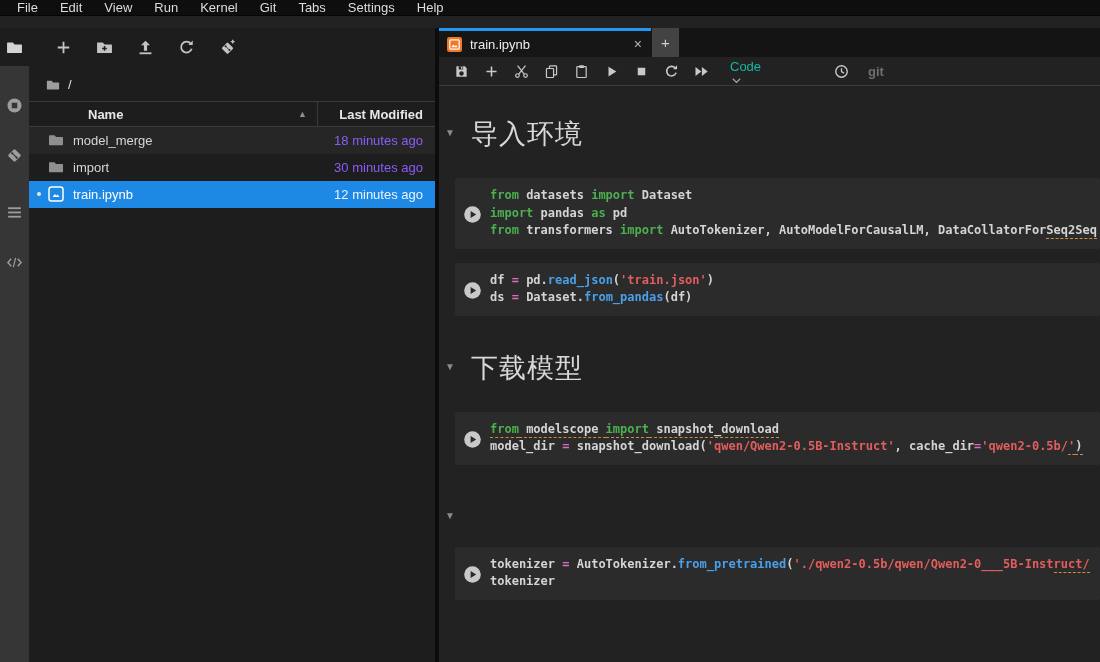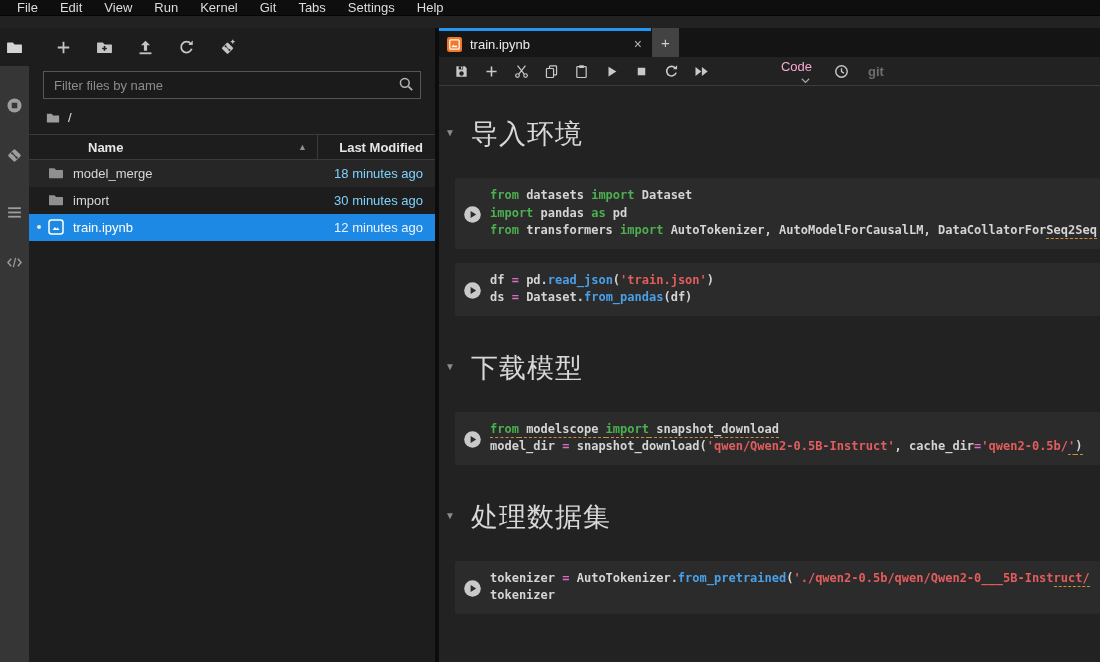--- a/index.html
+++ b/index.html
@@ -42,41 +42,41 @@
   #col-divider { width:1px; height:26px; background:#3a3a3a; }
   #col-modified { width:117px; text-align:right; padding-right:12px; }
 
   .fb-row { height:27px; display:flex; align-items:center; position:relative; font-size:13px; color:#d6d6d6; }
   .fb-row.hl { background:#262626; }
   .fb-row.sel { background:#1e88e5; color:#ffffff; }
   .fb-row .ficon { position:absolute; left:19px; top:5px; width:16px; height:16px; color:#8f8f8f; }
   .fb-row .ficon svg { width:16px; height:16px; }
   .fb-row .open-dot { position:absolute; left:8px; top:11px; width:4px; height:4px; border-radius:50%; background:#e8e8e8; }
   .fb-row .fname { padding-left:44px; flex:1; white-space:nowrap; overflow:hidden; }
-  .fb-row .ftime { width:130px; text-align:right; padding-right:12px; color:#7dd3fc; font-size:13px; }
+  .fb-row .ftime { width:130px; text-align:right; padding-right:12px; color:#8b5cf6; font-size:13px; }
   .fb-row.sel .ftime { color:#eaf3ff; }
 
   
   #splitter { position:absolute; left:435px; top:28px; width:4px; bottom:0; background:#0c0c0c; }
 
   
   #mainarea { position:absolute; left:439px; top:28px; right:0; bottom:0; background:#222222; }
   #tabbar { height:29px; background:#141414; display:flex; align-items:stretch; }
   #tab-active { width:212px; background:#161616; border-top:3px solid #2196f3; display:flex; align-items:center;
                 padding:0 9px 0 8px; gap:8px; color:#ececec; font-size:13px; }
   #tab-active .icon svg { width:15px; height:15px; }
   #tab-close { margin-left:auto; color:#b5b5b5; font-size:14px; line-height:1; }
   #tab-new { width:27px; margin-left:1px; background:#434343; display:flex; align-items:center; justify-content:center;
              color:#cfcfcf; font-size:15px; }
 
   #nbtoolbar { height:29px; background:#222222; border-bottom:1px solid #3c3c3c; display:flex; align-items:center; padding-left:7px; }
   .nb-tool { width:30px; height:26px; display:flex; align-items:center; justify-content:center; color:#c9c9c9; }
   .nb-tool svg { width:15px; height:15px; }
-  #celltype-select { margin-left:8px; width:92px; height:24px; display:flex; align-items:flex-end; justify-content:space-between;
-                     color:#f9a8d4; font-size:13px; padding:0 4px 0 6px;flex-direction:column; }
+  #celltype-select { margin-left:8px; width:92px; height:24px; display:flex; align-items:flex-start; justify-content:space-between;
+                     color:#14b8a6; font-size:13px; padding:0 4px 0 6px;flex-direction:column; }
   #celltype-select .icon svg { width:13px; height:13px; }
   #celltype-select .icon { color:#a8a8a8; }
   #kernel-history-btn { margin-left:10px; }
   #git-label { margin-left:12px; color:#6e6e6e; font-size:13px; font-weight:bold; }
 
   
   #nbcontent { position:absolute; top:58px; left:0; right:0; bottom:0; overflow:hidden; padding:16px 0 0 16px; }
   .md-cell { display:flex; align-items:flex-start; margin:34px 0 26px -10px; }
   .md-cell:first-child { margin-top:14px; }
   .collapser { width:26px; color:#8a8a8a; font-size:10px; padding-top:11px; flex:none; }
@@ -193,29 +193,20 @@
           <svg viewBox="0 0 16 16">
             <rect x="4" y="4.6" width="8" height="8" rx="1" transform="rotate(45 8 8.6)" fill="currentColor"></rect>
             <circle cx="6.2" cy="6.8" r="0.95" fill="#1d1d1d"></circle>
             <circle cx="9.8" cy="10.4" r="0.95" fill="#1d1d1d"></circle>
             <path d="M6.9 7.5l2.3 2.3" stroke="#1d1d1d" stroke-width="0.9"></path>
             <path d="M12.9 0.6v3.6M11.1 2.4h3.6" stroke="currentColor" stroke-width="1.2"></path>
           </svg>
         </span>
       </span>
     </div>
-  <div id="filter-wrap">
-    <input id="filter-input" type="text" placeholder="Filter files by name" style="">
-    <span id="filter-search-icon" class="icon">
-        <svg viewBox="0 0 16 16">
-          <circle cx="6.8" cy="6.8" r="4.4" fill="none" stroke="currentColor" stroke-width="1.5"></circle>
-          <path d="M10.3 10.3L14.2 14.2" stroke="currentColor" stroke-width="1.7"></path>
-        </svg>
-      </span>
-  </div>
   <div id="breadcrumb">
     <span class="icon" id="breadcrumb-folder-icon">
         <svg viewBox="0 0 16 16">
           <path d="M1.5 3.2h4.9l1.7 1.9h6.4c.3 0 .5.2.5.5v7.1c0 .3-.2.5-.5.5H1.5c-.3 0-.5-.2-.5-.5V3.7c0-.3.2-.5.5-.5z" fill="currentColor"></path>
         </svg>
       </span>
     <span id="breadcrumb-path">/</span>
   </div>
   <div id="listing-header">
     <div id="col-name">
@@ -409,21 +400,20 @@
           <svg viewBox="0 0 19 19">
             <circle cx="9.5" cy="9.5" r="8.3" fill="#c9c9c9"></circle>
             <path d="M7.6 5.9v7.2l5.6-3.6z" fill="#2b2b2b"></path>
           </svg>
         </span>
     <pre class="code-pre"><span class="tok kw u">from</span><span class="tok pl u"> modelscope </span><span class="tok kw u">import</span><span class="tok pl u"> snapshot_download</span>
 <span class="tok pl">model_dir </span><span class="tok op">=</span><span class="tok pl"> snapshot_download(</span><span class="tok str">'qwen/Qwen2-0.5B-Instruct'</span><span class="tok pl">, cache_dir</span><span class="tok op">=</span><span class="tok str">'qwen2-0.5b/</span><span class="tok str u">'</span><span class="tok pl u">)</span></pre>
   </div>
       <div class="md-cell">
       <span class="collapser">▼</span>
-      <span class="md-heading">处理数据集</span>
     </div>
       <div class="code-cell">
     <span class="cell-prompt icon">
           <svg viewBox="0 0 19 19">
             <circle cx="9.5" cy="9.5" r="8.3" fill="#c9c9c9"></circle>
             <path d="M7.6 5.9v7.2l5.6-3.6z" fill="#2b2b2b"></path>
           </svg>
         </span>
     <pre class="code-pre"><span class="tok pl">tokenizer </span><span class="tok op">=</span><span class="tok pl"> AutoTokenizer.</span><span class="tok fn">from_pretrained</span><span class="tok pl">(</span><span class="tok str">'./qwen2-0.5b/qwen/Qwen2-0___5B-Inst</span><span class="tok str u">ruct/</span>
 <span class="tok pl">tokenizer</span></pre>

